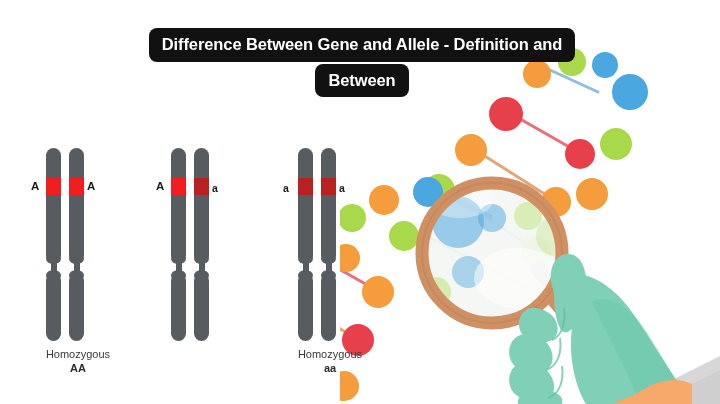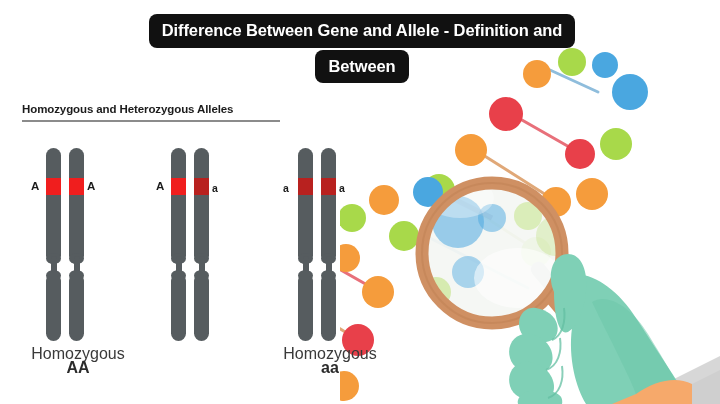--- a/index.html
+++ b/index.html
@@ -28,20 +28,21 @@
     display: inline-block;
     background: #111111;
     color: #ffffff;
     font-weight: bold;
     font-size: 16.5px;
     letter-spacing: -0.1px;
     line-height: 1;
     padding: 8px 13px 9px 13px;
     border-radius: 8px;
     white-space: nowrap;
+    margin-top: 14px;
   }
   #title-line-1 { margin-left: 4px; }
   #title-line-2 { margin-top: 2px; margin-left: 4px; }
 
   
   #subtitle-wrap {
     position: absolute;
     left: 22px; top: 103px;
     width: 262px;
     z-index: 30;
@@ -130,21 +131,21 @@
   }
   .allele-label.lower { font-size: 10.5px; top: 33px; }
   .allele-left  { left: 13px; }
   .allele-right { left: 69px; }
 
   .caption {
     position: absolute;
     top: 199px; left: 0;
     width: 120px;
     text-align: center;
-    font-size: 16px;
+    font-size: 11px;
     color: #3a3a3a;
     line-height: 14px;
   }
   .caption .geno { display: block; font-weight: bold; color: #2b2b2b; }
 
   
   #illustration {
     position: absolute;
     left: 340px; top: 40px;
     width: 380px; height: 364px;
@@ -163,24 +164,20 @@
 </head>
 <body>
 
 <div id="stage">
 
   <div id="title-block">
     <div class="title-line" id="title-line-1">Difference Between Gene and Allele - Definition and</div><br>
     <div class="title-line" id="title-line-2">Between</div>
   </div>
 
-  <div id="subtitle-wrap">
-    <div id="subtitle-text">Homozygous and Heterozygous Alleles</div>
-    <div id="subtitle-rule"></div>
-  </div>
 
   <div class="chrom-group" id="group-0">
     <div class="chrom-pair">
       <div class="chrom left">
         <div class="arm-top"></div>
         <div class="bulge-a"></div>
         <div class="waist"></div>
         <div class="bulge-b"></div>
         <div class="arm-bot"></div>
         <div class="band bright"></div>

